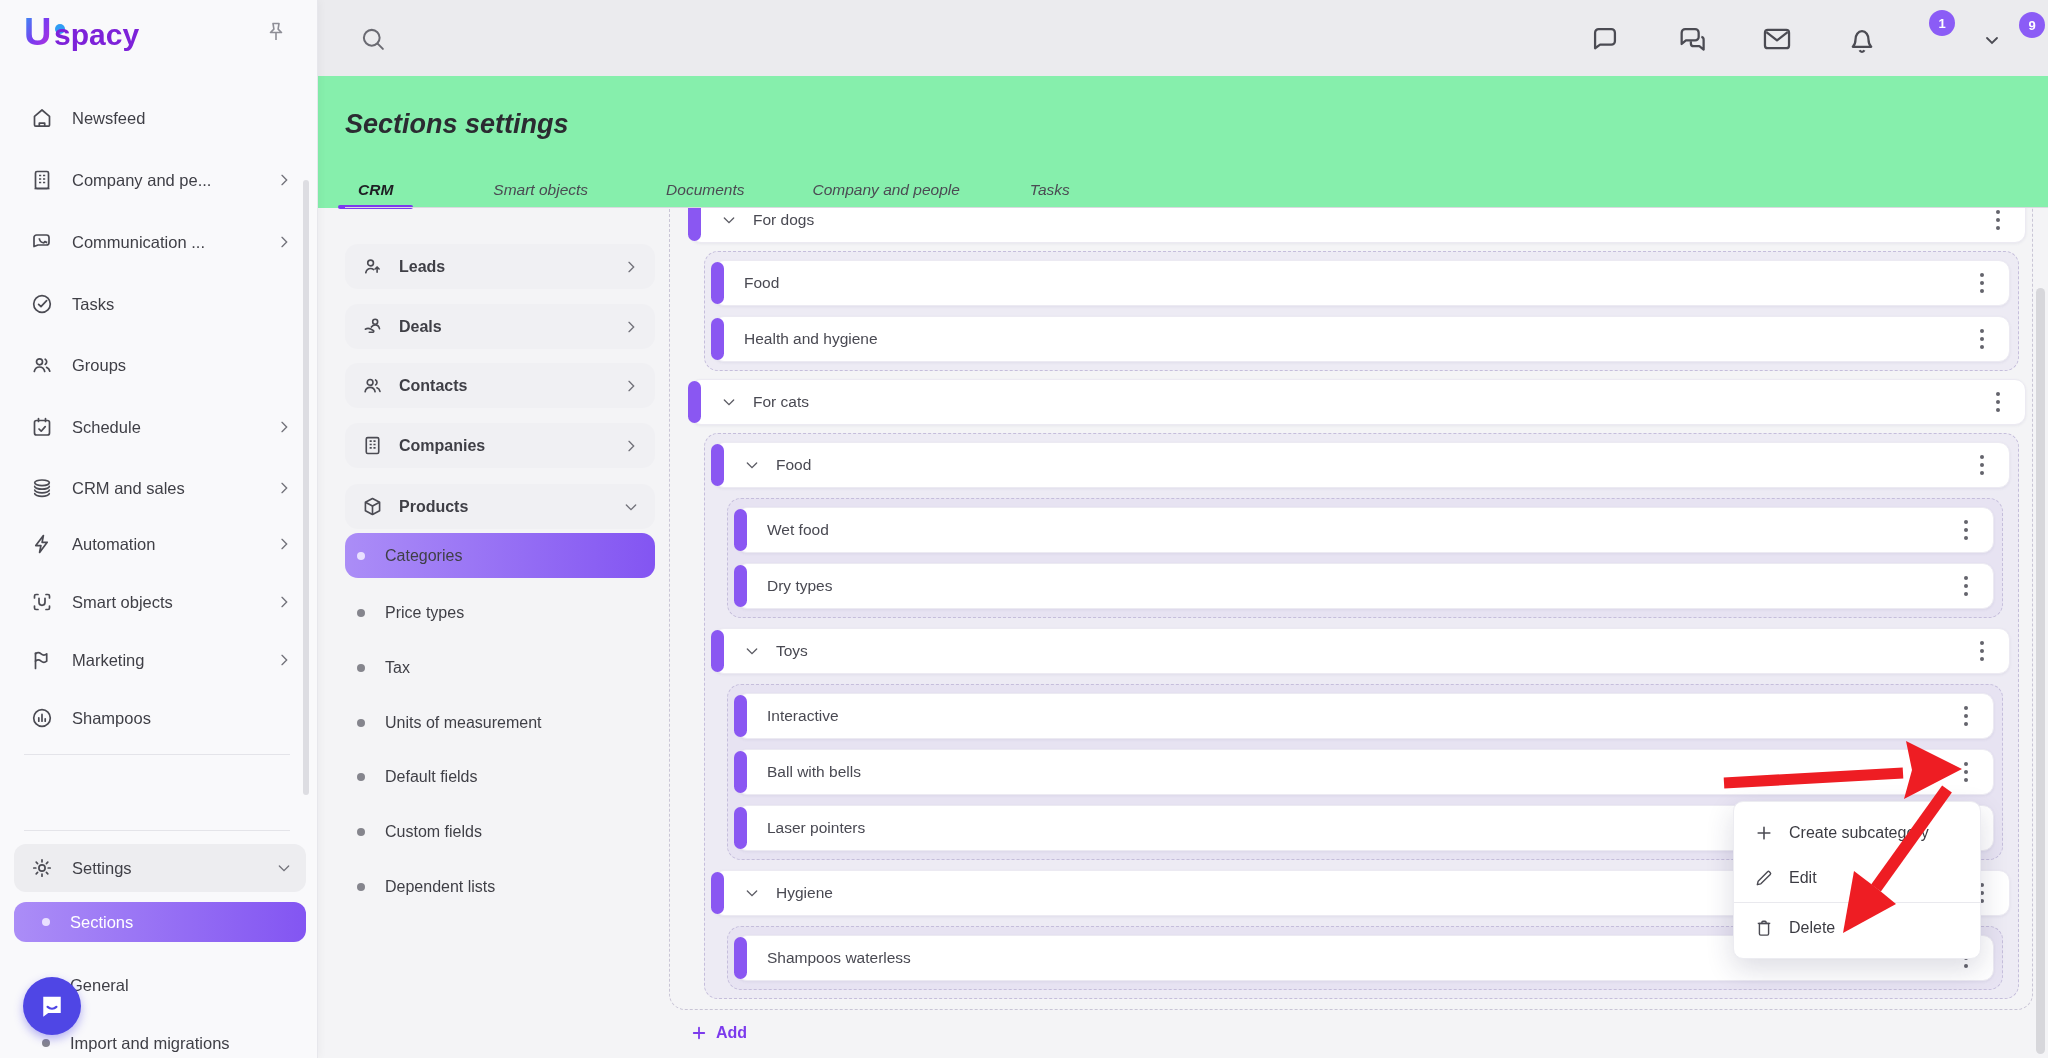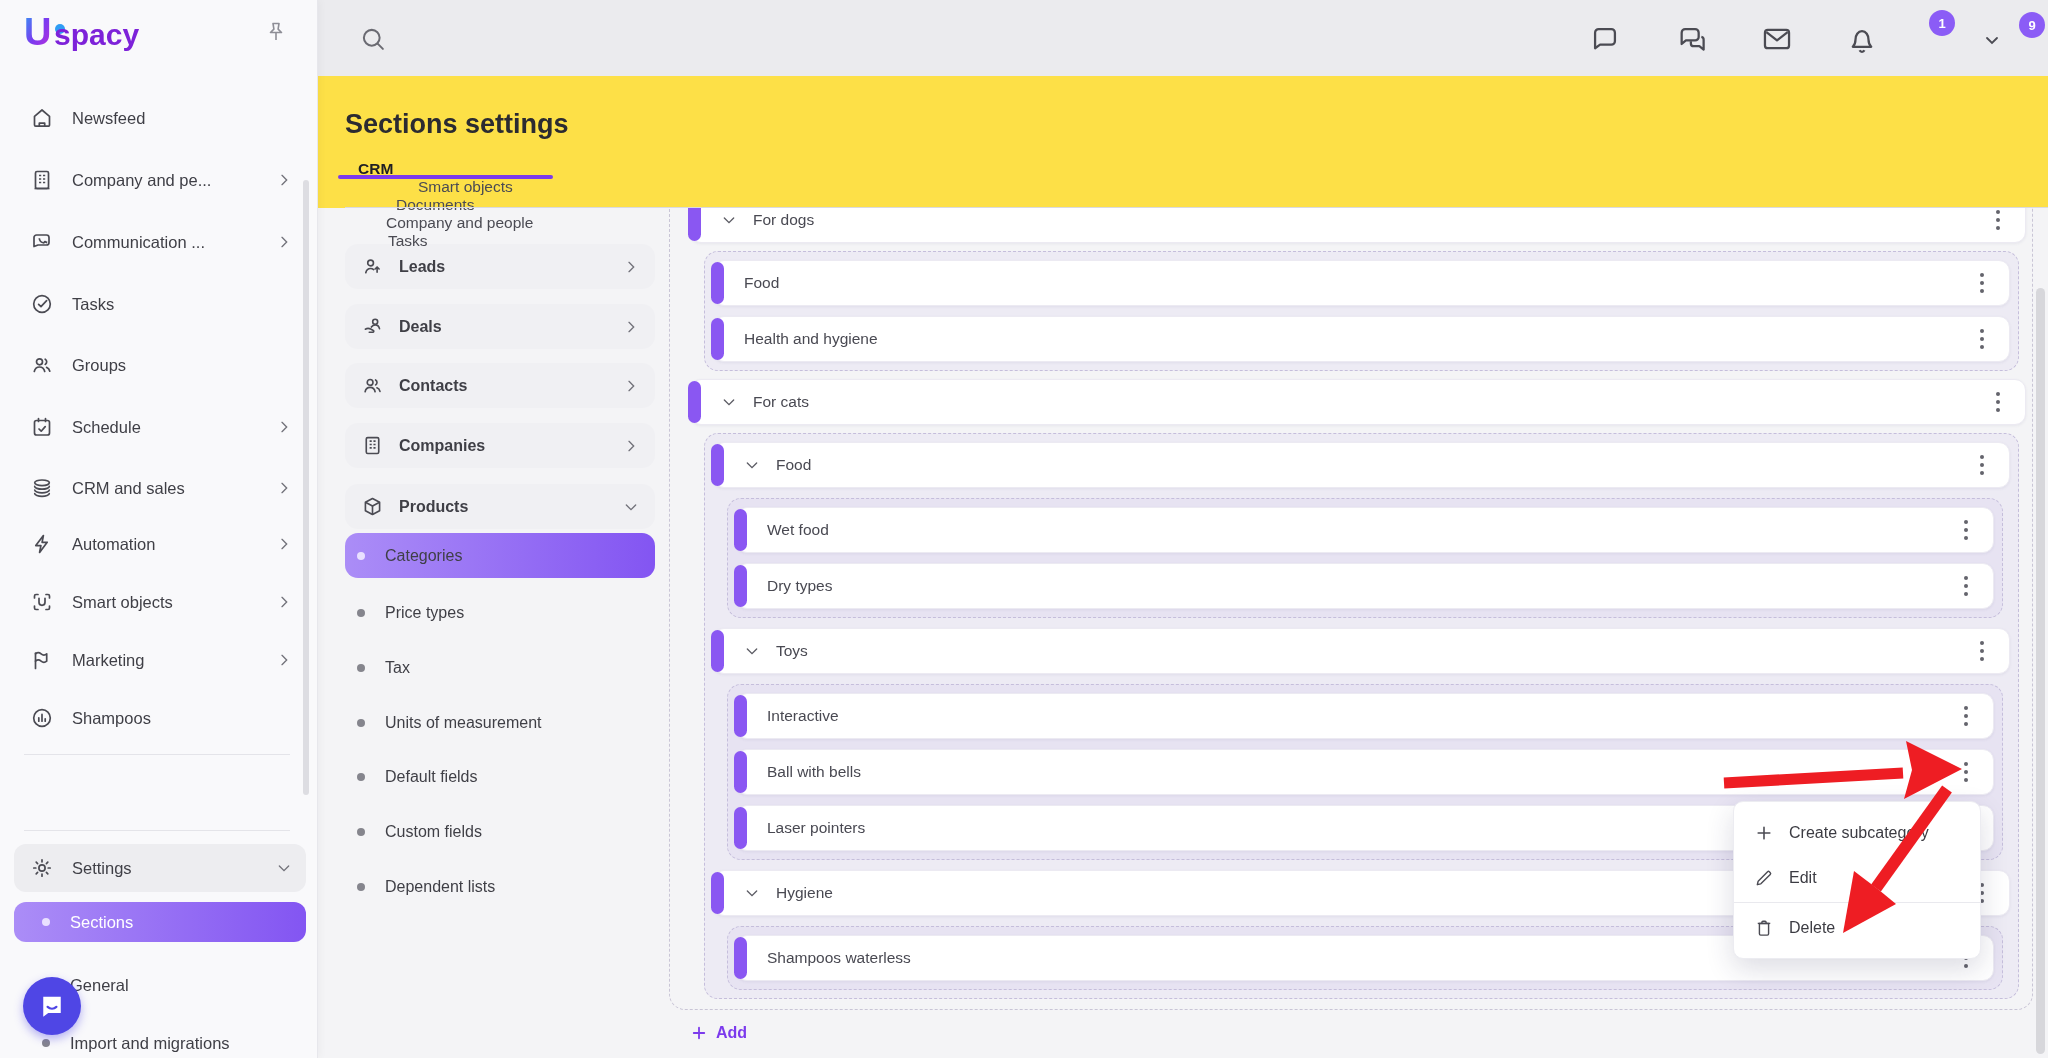--- a/index.html
+++ b/index.html
@@ -32,23 +32,23 @@
   .sub-bullet { width:8px; height:8px; border-radius:50%; background:#85858d; margin:0 20px 0 12px; flex:none; }
   .pill-active .sub-bullet { background:#e9e0ff; }
   .side-scroll { position:absolute; left:303px; top:180px; width:6px; height:615px;
     background:#dddde2; border-radius:3px; }
   .fab { position:absolute; left:23px; top:977px; width:58px; height:58px; border-radius:50%;
     background:#4f46e5; z-index:12; display:flex; align-items:center; justify-content:center;
     box-shadow:0 4px 10px rgba(79,70,229,.4); cursor:pointer; }
 
   
   .content-header { position:absolute; left:318px; top:76px; right:0; height:132px;
-    background:#fde047; z-index:5; }
+    background:#86efac; z-index:5;font-style:italic; }
   .page-title { position:absolute; left:27px; top:33px; font-size:27px; font-weight:700; color:#2b2b31; }
-  .tabs { position:absolute; left:20px; top:84px; height:36px; display:flex;flex-direction:column; }
+  .tabs { position:absolute; left:20px; top:96px; height:36px; display:flex; }
   .tab { position:relative; height:36px; display:flex; align-items:center; padding:0 20px;
     font-size:15.5px; color:#4b4b53; cursor:pointer; white-space:nowrap; }
   .tab.active { color:#1f1f24; font-weight:700; }
   .tab.active::after { content:""; position:absolute; left:0; right:0; bottom:-1px; height:4px;
     border-radius:3px; background:#7c3aed; }
   .header-line { position:absolute; left:27px; right:0; top:131px; height:1px; background:#dadadf; }
 
   
   .card { position:absolute; left:345px; width:310px; height:45px; background:#f0f0f3;
     border-radius:13px; display:flex; align-items:center; padding:0 16px; cursor:pointer; color:#3f3f46; }

